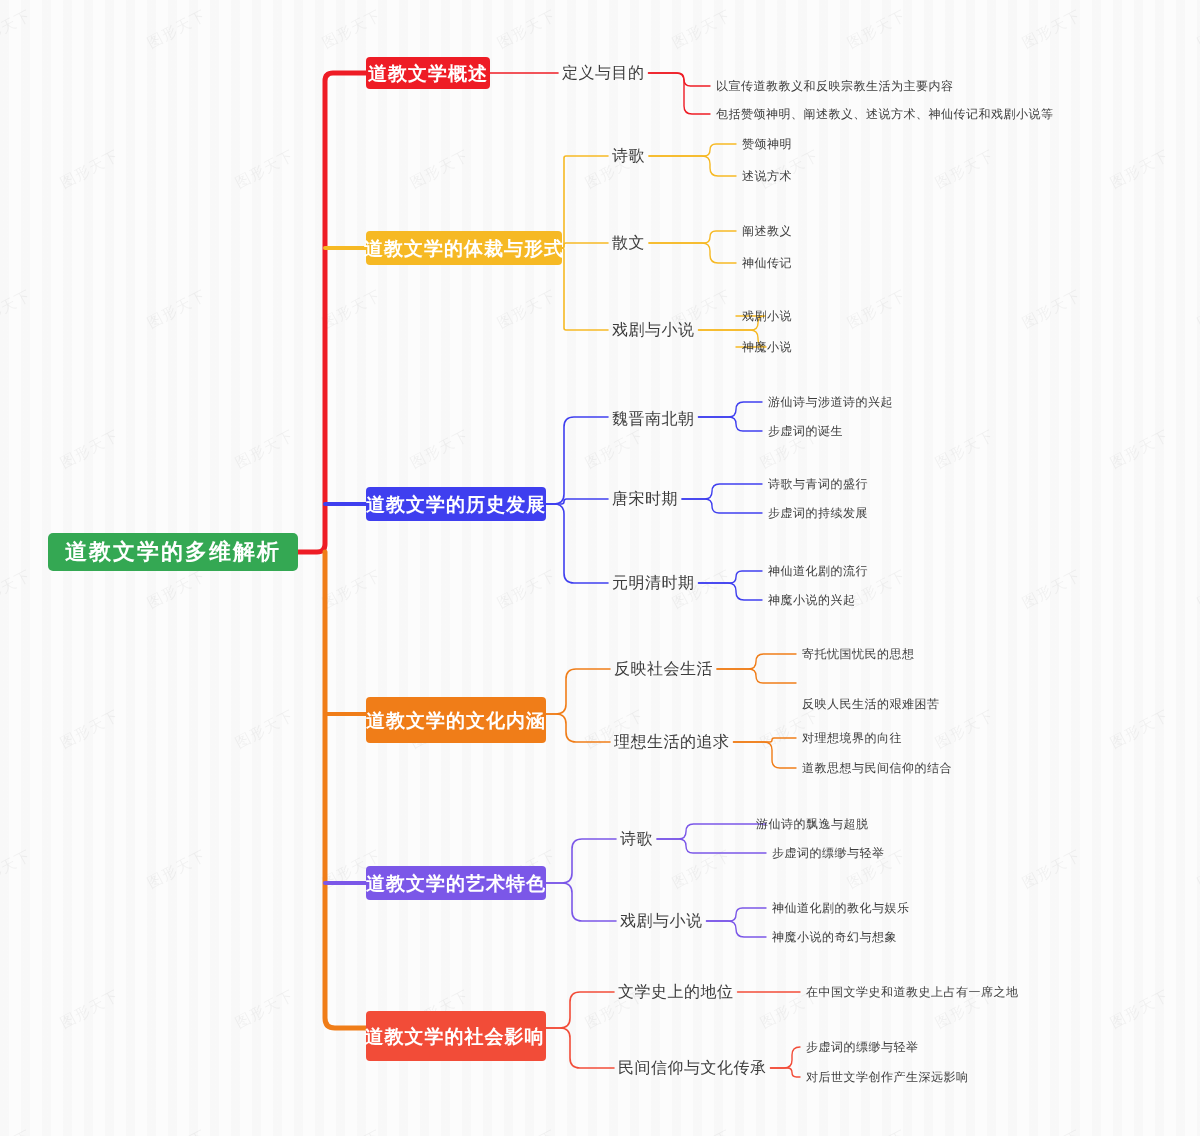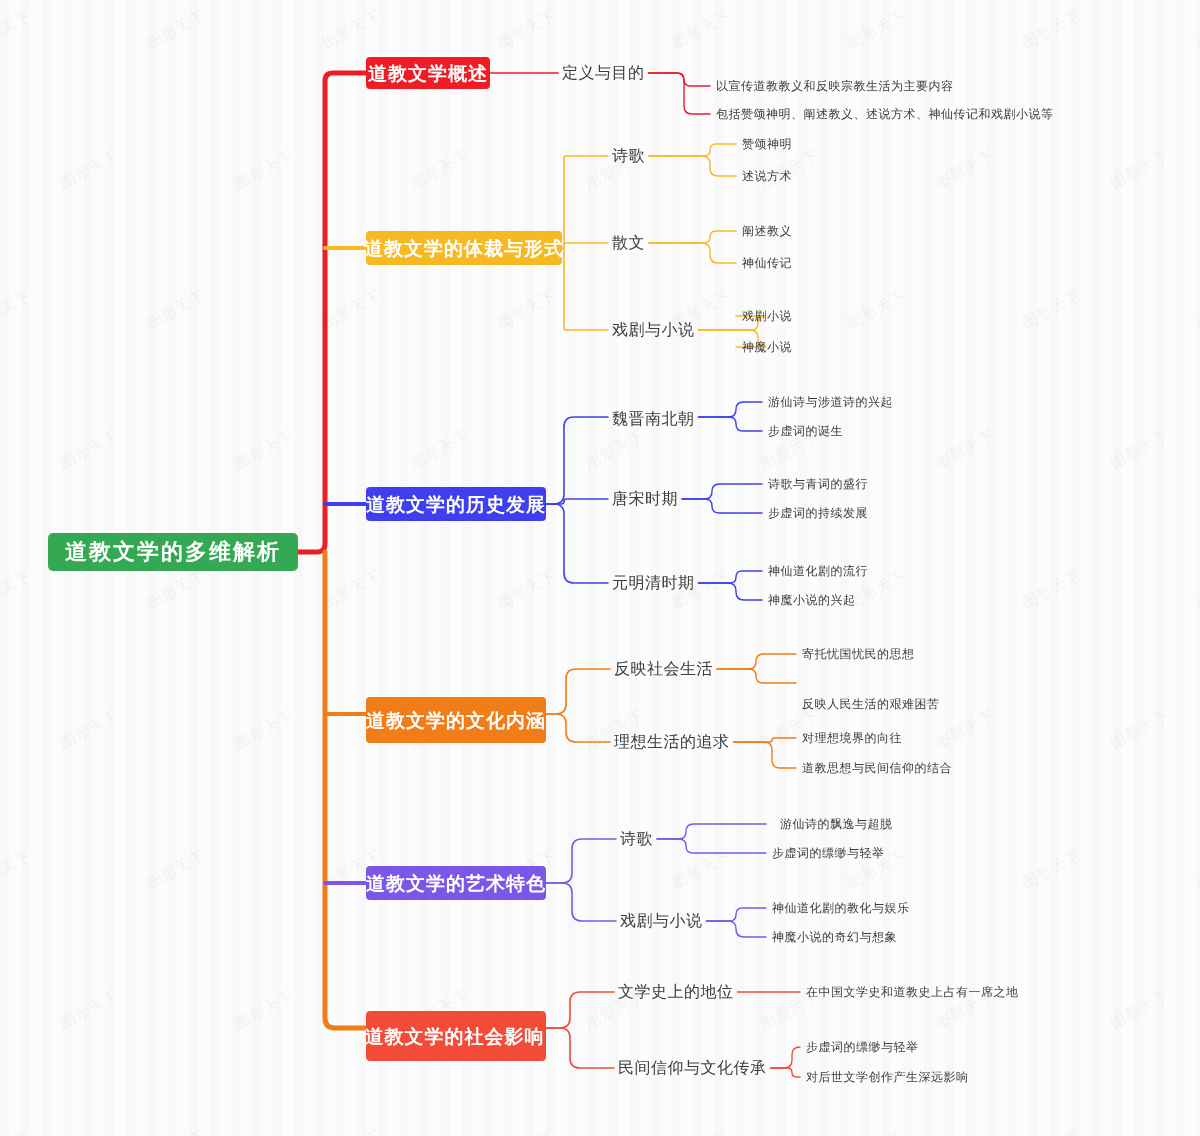--- a/index.html
+++ b/index.html
@@ -230,21 +230,21 @@
       <div class="node leaf" style="left: 768px; top: 589px; height: 22px;">神魔小说的兴起</div>
       <div class="node box" style="left: 366px; top: 697px; width: 180px; height: 46px; background: rgb(240, 125, 24);">道教文学的文化内涵</div>
       <div class="node plain" style="left: 614px; top: 658px; height: 22px;">反映社会生活</div>
       <div class="node leaf" style="left: 802px; top: 643px; height: 22px;">寄托忧国忧民的思想</div>
       <div class="node leaf" style="left: 802px; top: 672px; height: 22px; margin-top: 21px;">反映人民生活的艰难困苦</div>
       <div class="node plain" style="left: 614px; top: 731px; height: 22px;">理想生活的追求</div>
       <div class="node leaf" style="left: 802px; top: 727px; height: 22px;">对理想境界的向往</div>
       <div class="node leaf" style="left: 802px; top: 757px; height: 22px;">道教思想与民间信仰的结合</div>
       <div class="node box" style="left: 366px; top: 866px; width: 180px; height: 34px; background: rgb(123, 87, 232);">道教文学的艺术特色</div>
       <div class="node plain" style="left: 620px; top: 828px; height: 22px;">诗歌</div>
-      <div class="node leaf" style="left: 780px; top: 813px; height: 22px;">游仙诗的飘逸与超脱</div>
+      <div class="node leaf" style="left: 756px; top: 813px; height: 22px;">游仙诗的飘逸与超脱</div>
       <div class="node leaf" style="left: 772px; top: 842px; height: 22px;">步虚词的缥缈与轻举</div>
       <div class="node plain" style="left: 620px; top: 910px; height: 22px;">戏剧与小说</div>
       <div class="node leaf" style="left: 772px; top: 897px; height: 22px;">神仙道化剧的教化与娱乐</div>
       <div class="node leaf" style="left: 772px; top: 926px; height: 22px;">神魔小说的奇幻与想象</div>
       <div class="node box" style="left: 366px; top: 1011px; width: 180px; height: 50px; background: rgb(242, 76, 56); padding-left: 9px;">道教文学的社会影响</div>
       <div class="node plain" style="left: 618px; top: 981px; height: 22px;">文学史上的地位</div>
       <div class="node leaf" style="left: 806px; top: 981px; height: 22px;">在中国文学史和道教史上占有一席之地</div>
       <div class="node plain" style="left: 618px; top: 1057px; height: 22px;">民间信仰与文化传承</div>
       <div class="node leaf" style="left: 806px; top: 1036px; height: 22px;">步虚词的缥缈与轻举</div>
       <div class="node leaf" style="left: 806px; top: 1066px; height: 22px;">对后世文学创作产生深远影响</div>

